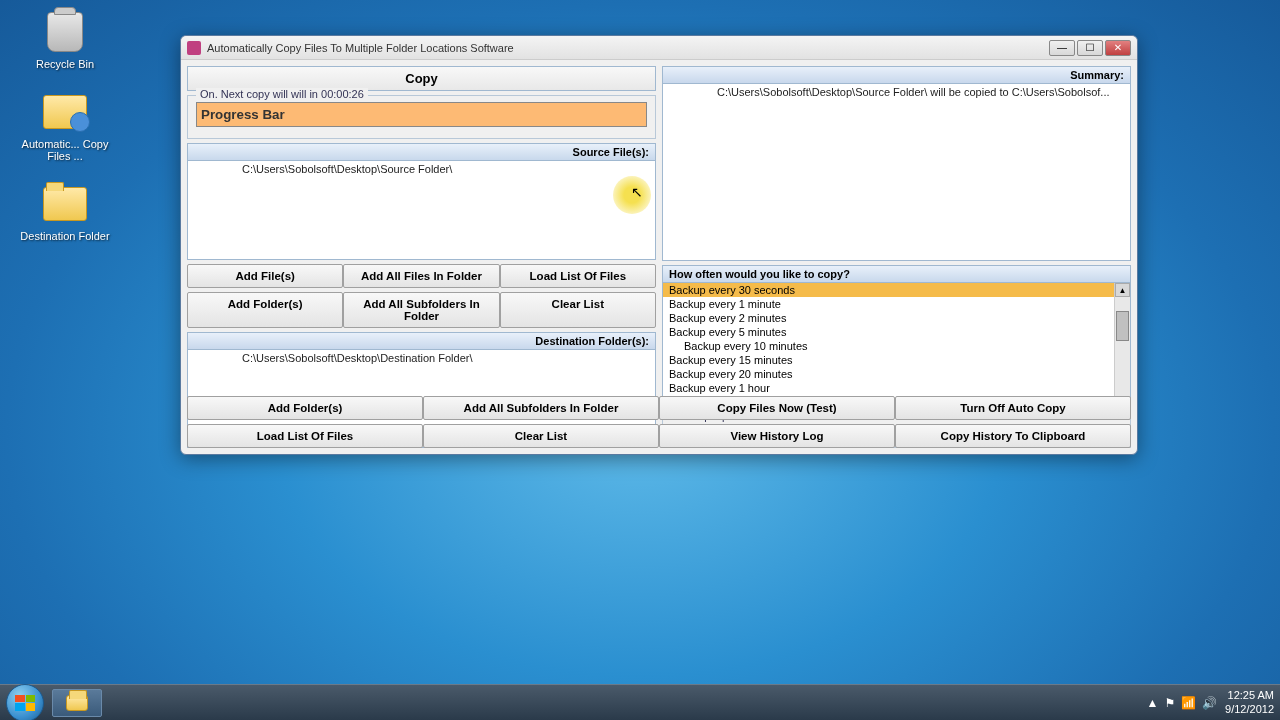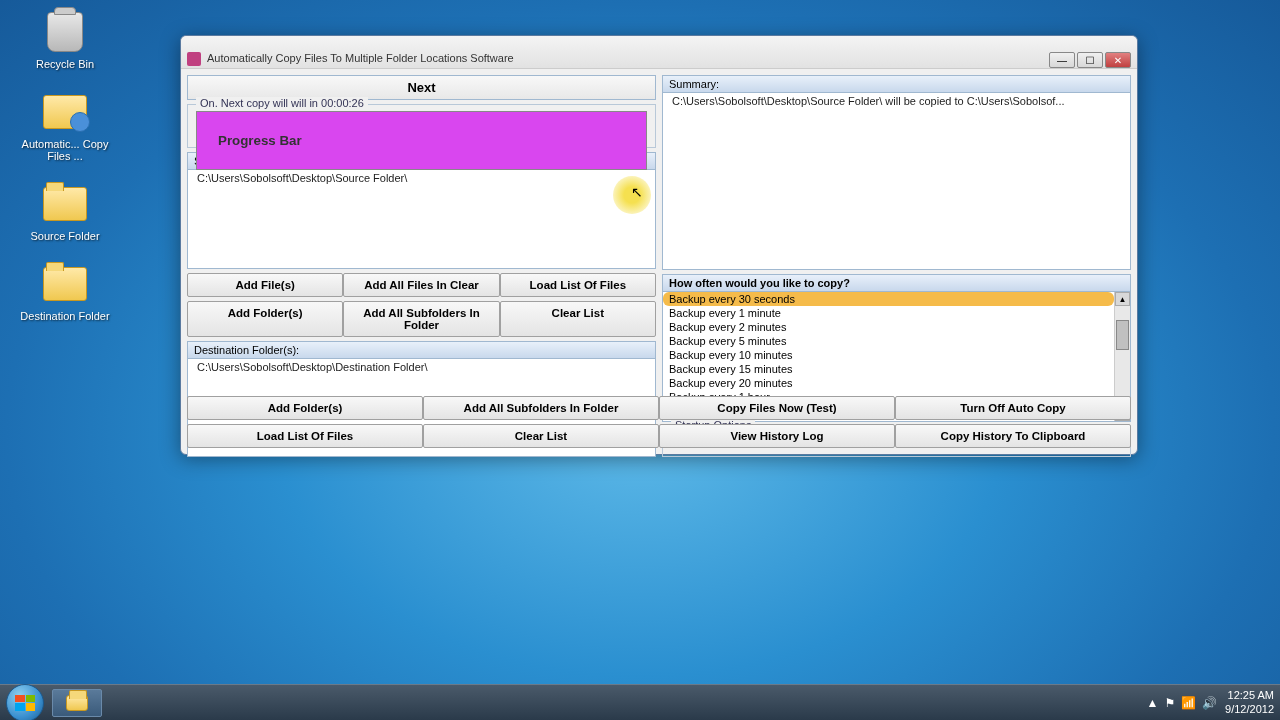--- a/index.html
+++ b/index.html
@@ -58,22 +58,22 @@
 
 .window {
   position: absolute; top: 35px; left: 180px;
   width: 958px; height: 420px;
   background: #f0f0f0;
   border: 1px solid #5a7aa0;
   border-radius: 6px;
   box-shadow: 0 4px 20px rgba(0,0,0,0.4);
 }
 .titlebar {
-  height: 24px; display: flex; 
-  padding: 16px 6px;
+  height: 24px; display: flex; align-items: center;
+  padding: 0 6px;
   background: linear-gradient(#f4f4f4,#e2e2e2);
   border-bottom: 1px solid #ccc;
   border-radius: 6px 6px 0 0;
 }
 .titlebar .app-icon {
   width: 14px; height: 14px; background: #c04080;
   margin-right: 6px; border-radius: 2px;
 }
 .titlebar .title { flex: 1; color: #333; }
 .win-btns { display: flex; gap: 2px; }
@@ -97,55 +97,55 @@
   font-weight: 700; font-size: 13px; cursor: pointer;
 }
 .fieldset {
   border: 1px solid #b8c8d8; padding: 6px 8px 8px; position: relative;
 }
 .fieldset-legend {
   position: absolute; top: -8px; left: 8px; background: #f0f0f0;
   padding: 0 4px; color: #335; font-size: 11px;
 }
 .progress-input {
-  width: 100%; padding: 21px; border: 1px solid #888;
-  background: #d946ef; font-weight: 700; color: #333;
+  width: 100%; padding: 4px; border: 1px solid #888;
+  background: #fdba74; font-weight: 700; color: #333;
 }
 .list-box {
   border: 1px solid #a0b8d0; background: #fff; flex: 1;
   display: flex; flex-direction: column;
 }
 .list-header {
   background: linear-gradient(#e8f0fa,#c8d8ec);
   border-bottom: 1px solid #a0b8d0;
-  padding: 2px 6px; font-weight: 400;
+  padding: 2px 6px; font-weight: 700; text-align: right;
 }
 .list-body {
-  padding: 2px 9px; color: #222; flex: 1; overflow: hidden;
+  padding: 2px 18px; color: #222; flex: 1; overflow: hidden; margin-left: 36px;
 }
 .btn-row { display: flex; gap: 0; }
 .btn {
   flex: 1; padding: 5px 4px; text-align: center;
   background: linear-gradient(#f8f8f8,#e4e4e4);
   border: 1px solid #a0a0a0; border-radius: 2px;
   font-weight: 600; font-size: 11.5px; cursor: pointer;
 }
 .freq-box {
   border: 1px solid #a0b8d0; background: #fff;
   height: 148px; display: flex; flex-direction: column;
 }
 .freq-header {
   background: linear-gradient(#e8f0fa,#c8d8ec);
   border-bottom: 1px solid #a0b8d0; padding: 2px 6px; font-weight: 600;
 }
 .freq-list {
   flex: 1; overflow-y: auto; position: relative;
 }
 .freq-item {
-  padding: 1px 6px; cursor: pointer; border-radius: 6px;
+  padding: 1px 6px; cursor: pointer;
 }
 .freq-item.selected { background: #f5bb4a; }
 .scrollbar {
   position: absolute; right: 0; top: 0; bottom: 0; width: 16px;
   background: #e8e8e8; border-left: 1px solid #ccc;
 }
 .scroll-thumb {
   background: #c0c0c0; border: 1px solid #888; height: 30px; margin: 14px 1px;
 }
 .scroll-arrow {
@@ -225,59 +225,53 @@
   <div class="desktop-icon">
     <div class="ico">
         <div class="app-ico"></div>
       </div>
     <span>Automatic... Copy Files ...</span>
   </div>
   <div class="desktop-icon">
     <div class="ico">
         <div class="folder-ico"></div>
       </div>
-    <span>Source Folder</span>
-  </div>
-  <div class="desktop-icon">
-    <div class="ico">
-        <div class="folder-ico"></div>
-      </div>
     <span>Destination Folder</span>
   </div>
 </div>
 
 <div class="window">
   <div class="titlebar">
     <div class="app-icon"></div>
     <span class="title">Automatically Copy Files To Multiple Folder Locations Software</span>
     <div class="win-btns">
       <div class="win-btn">—</div>
       <div class="win-btn">☐</div>
       <div class="win-btn close">✕</div>
     </div>
   </div>
 
   <div class="content">
 
     <div class="col-left">
-      <div class="help-btn">Next</div>
+      <div class="help-btn">Copy</div>
 
       <div class="fieldset" style="height:44px">
         <span class="fieldset-legend">On. Next copy will will in 00:00:26</span>
         <input class="progress-input" readonly="" value="Progress Bar" style="">
       </div>
 
       <div class="list-box" style="height:76px">
         <div class="list-header">Source File(s):</div>
         <div class="list-body">C:\Users\Sobolsoft\Desktop\Source Folder\</div>
       </div>
 
       <div class="btn-row" id="src-row1">
           <div class="btn">Add File(s)</div>
-          <div class="btn">Add All Files In Clear</div>
+          <div class="btn">Add All Files In Folder</div>
           <div class="btn">Load List Of Files</div>
         </div>
       <div class="btn-row" id="src-row2">
           <div class="btn">Add Folder(s)</div>
           <div class="btn">Add All Subfolders In Folder</div>
           <div class="btn">Clear List</div>
         </div>
 
       <div class="list-box" style="height:76px">
         <div class="list-header">Destination Folder(s):</div>
@@ -291,21 +285,21 @@
         <div class="list-body">C:\Users\Sobolsoft\Desktop\Source Folder\ will be copied to C:\Users\Sobolsof...</div>
       </div>
 
       <div class="freq-box">
         <div class="freq-header">How often would you like to copy?</div>
         <div class="freq-list" id="freq-list">
           <div class="freq-item selected" style="width: calc(100% - 16px);">Backup every 30 seconds</div>
             <div class="freq-item" style="width: calc(100% - 16px);">Backup every 1 minute</div>
             <div class="freq-item" style="width: calc(100% - 16px);">Backup every 2 minutes</div>
             <div class="freq-item" style="width: calc(100% - 16px);">Backup every 5 minutes</div>
-            <div class="freq-item" style="width: calc(100% - 16px);">Backup every 10 minutes</div>
+            <div class="freq-item" style="width: calc(100% - 16px); margin-left: 15px;">Backup every 10 minutes</div>
             <div class="freq-item" style="width: calc(100% - 16px);">Backup every 15 minutes</div>
             <div class="freq-item" style="width: calc(100% - 16px);">Backup every 20 minutes</div>
             <div class="freq-item" style="width: calc(100% - 16px);">Backup every 1 hour</div>
         <div class="scrollbar">
             <div class="scroll-arrow">▲</div>
             <div class="scroll-thumb"></div>
             <div class="scroll-arrow" style="position:absolute;bottom:0;left:0;right:0">▼</div>
           </div>
           </div>
       </div>

